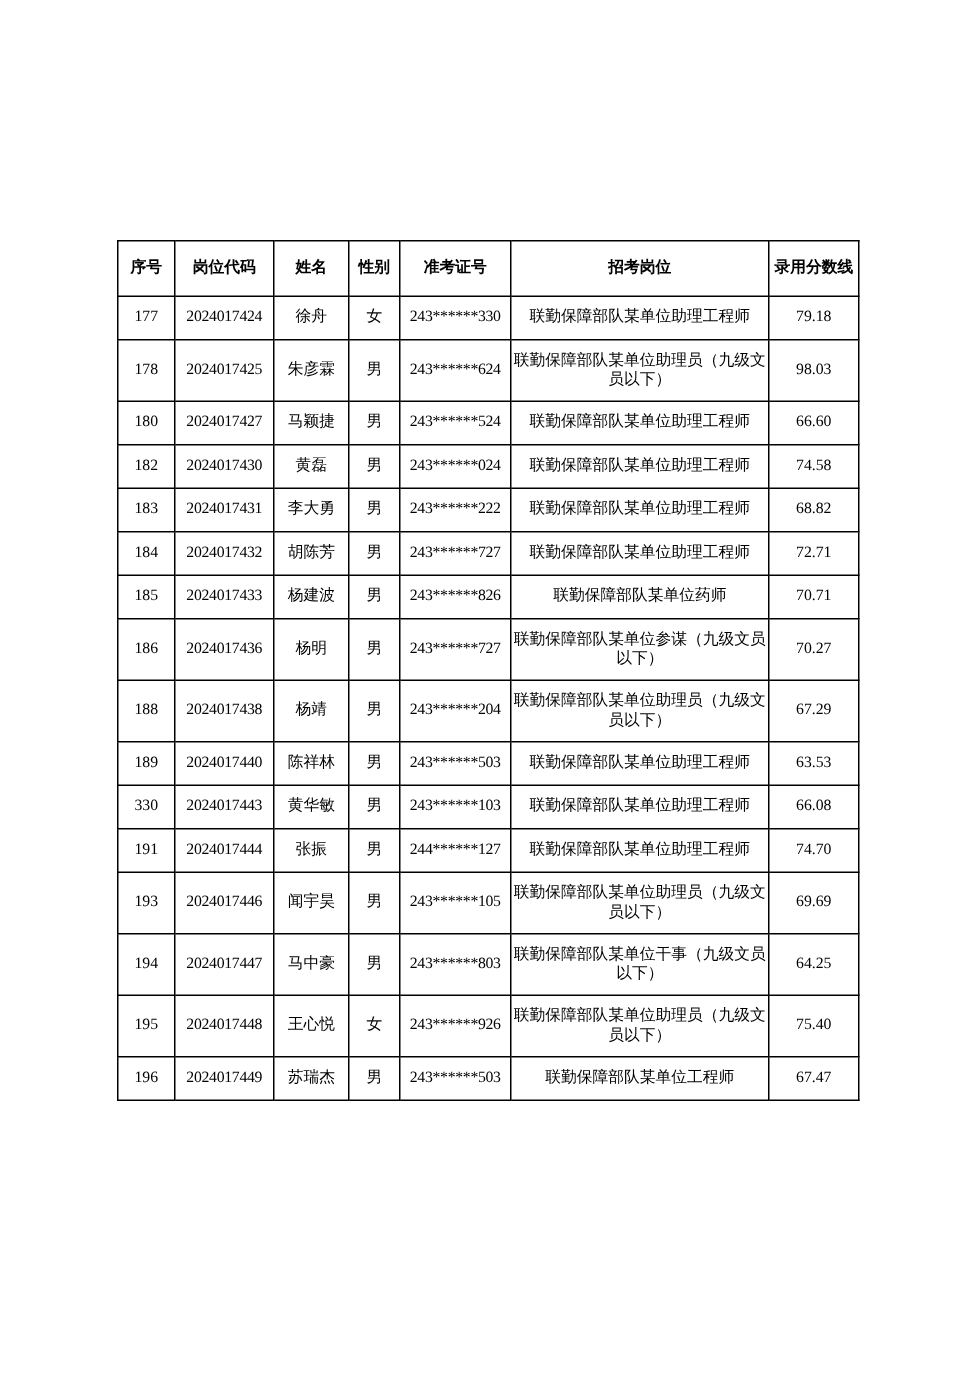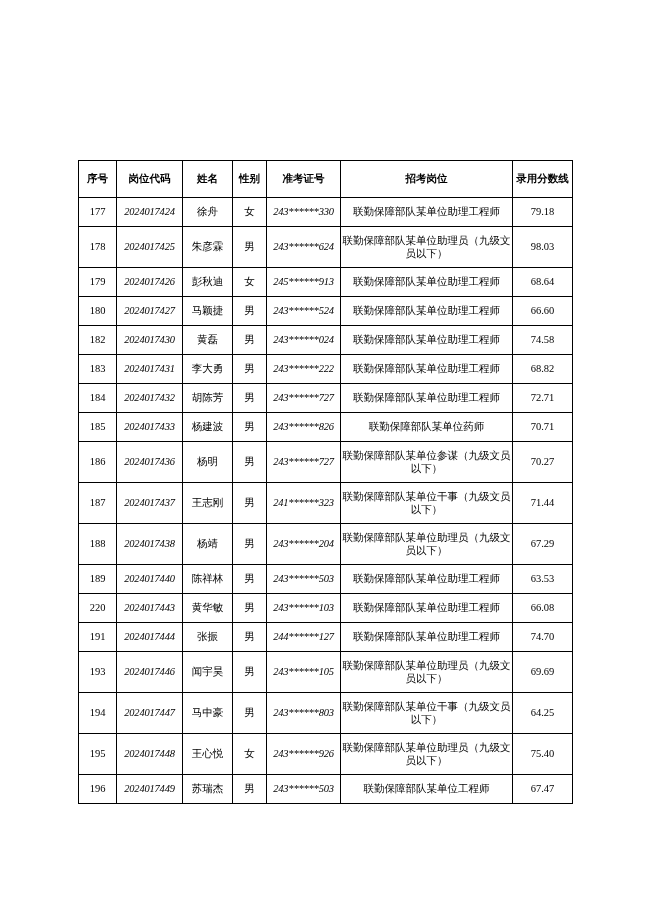--- a/index.html
+++ b/index.html
@@ -55,21 +55,20 @@
     white-space: nowrap;
   }
   td.cell-post {
     text-align: left;
     padding-left: 4px;
     padding-right: 3px;
     line-height: 1.3;
   }
   td.cell-code, td.cell-exam {
     letter-spacing: -0.2px;
-    font-style: italic;
   }
   .row-tall td { height: 34px; }
   .row-short td { height: 22px; }
 </style>
 </head>
 <body>
 
 <div class="page">
   <table class="score-table">
     <colgroup>
@@ -105,29 +104,20 @@
         <tr class="row-tall">
           <td class="cell-seq">178</td>
           <td class="cell-code">2024017425</td>
           <td class="cell-name">朱彦霖</td>
           <td class="cell-sex">男</td>
           <td class="cell-exam">243******624</td>
           <td class="cell-post">联勤保障部队某单位助理员（九级文员以下）</td>
           <td class="cell-score">98.03</td>
         </tr>
         <tr class="row-short">
-          <td class="cell-seq">179</td>
-          <td class="cell-code">2024017426</td>
-          <td class="cell-name">彭秋迪</td>
-          <td class="cell-sex">女</td>
-          <td class="cell-exam">245******913</td>
-          <td class="cell-post">联勤保障部队某单位助理工程师</td>
-          <td class="cell-score">68.64</td>
-        </tr>
-        <tr class="row-short">
           <td class="cell-seq">180</td>
           <td class="cell-code">2024017427</td>
           <td class="cell-name">马颖捷</td>
           <td class="cell-sex">男</td>
           <td class="cell-exam">243******524</td>
           <td class="cell-post">联勤保障部队某单位助理工程师</td>
           <td class="cell-score">66.60</td>
         </tr>
         <tr class="row-short">
           <td class="cell-seq">182</td>
@@ -168,48 +158,39 @@
         <tr class="row-tall">
           <td class="cell-seq">186</td>
           <td class="cell-code">2024017436</td>
           <td class="cell-name">杨明</td>
           <td class="cell-sex">男</td>
           <td class="cell-exam">243******727</td>
           <td class="cell-post">联勤保障部队某单位参谋（九级文员以下）</td>
           <td class="cell-score">70.27</td>
         </tr>
         <tr class="row-tall">
-          <td class="cell-seq">187</td>
-          <td class="cell-code">2024017437</td>
-          <td class="cell-name">王志刚</td>
-          <td class="cell-sex">男</td>
-          <td class="cell-exam">241******323</td>
-          <td class="cell-post">联勤保障部队某单位干事（九级文员以下）</td>
-          <td class="cell-score">71.44</td>
-        </tr>
-        <tr class="row-tall">
           <td class="cell-seq">188</td>
           <td class="cell-code">2024017438</td>
           <td class="cell-name">杨靖</td>
           <td class="cell-sex">男</td>
           <td class="cell-exam">243******204</td>
           <td class="cell-post">联勤保障部队某单位助理员（九级文员以下）</td>
           <td class="cell-score">67.29</td>
         </tr>
         <tr class="row-short">
           <td class="cell-seq">189</td>
           <td class="cell-code">2024017440</td>
           <td class="cell-name">陈祥林</td>
           <td class="cell-sex">男</td>
           <td class="cell-exam">243******503</td>
           <td class="cell-post">联勤保障部队某单位助理工程师</td>
           <td class="cell-score">63.53</td>
         </tr>
         <tr class="row-short">
-          <td class="cell-seq">220</td>
+          <td class="cell-seq">330</td>
           <td class="cell-code">2024017443</td>
           <td class="cell-name">黄华敏</td>
           <td class="cell-sex">男</td>
           <td class="cell-exam">243******103</td>
           <td class="cell-post">联勤保障部队某单位助理工程师</td>
           <td class="cell-score">66.08</td>
         </tr>
         <tr class="row-short">
           <td class="cell-seq">191</td>
           <td class="cell-code">2024017444</td>

